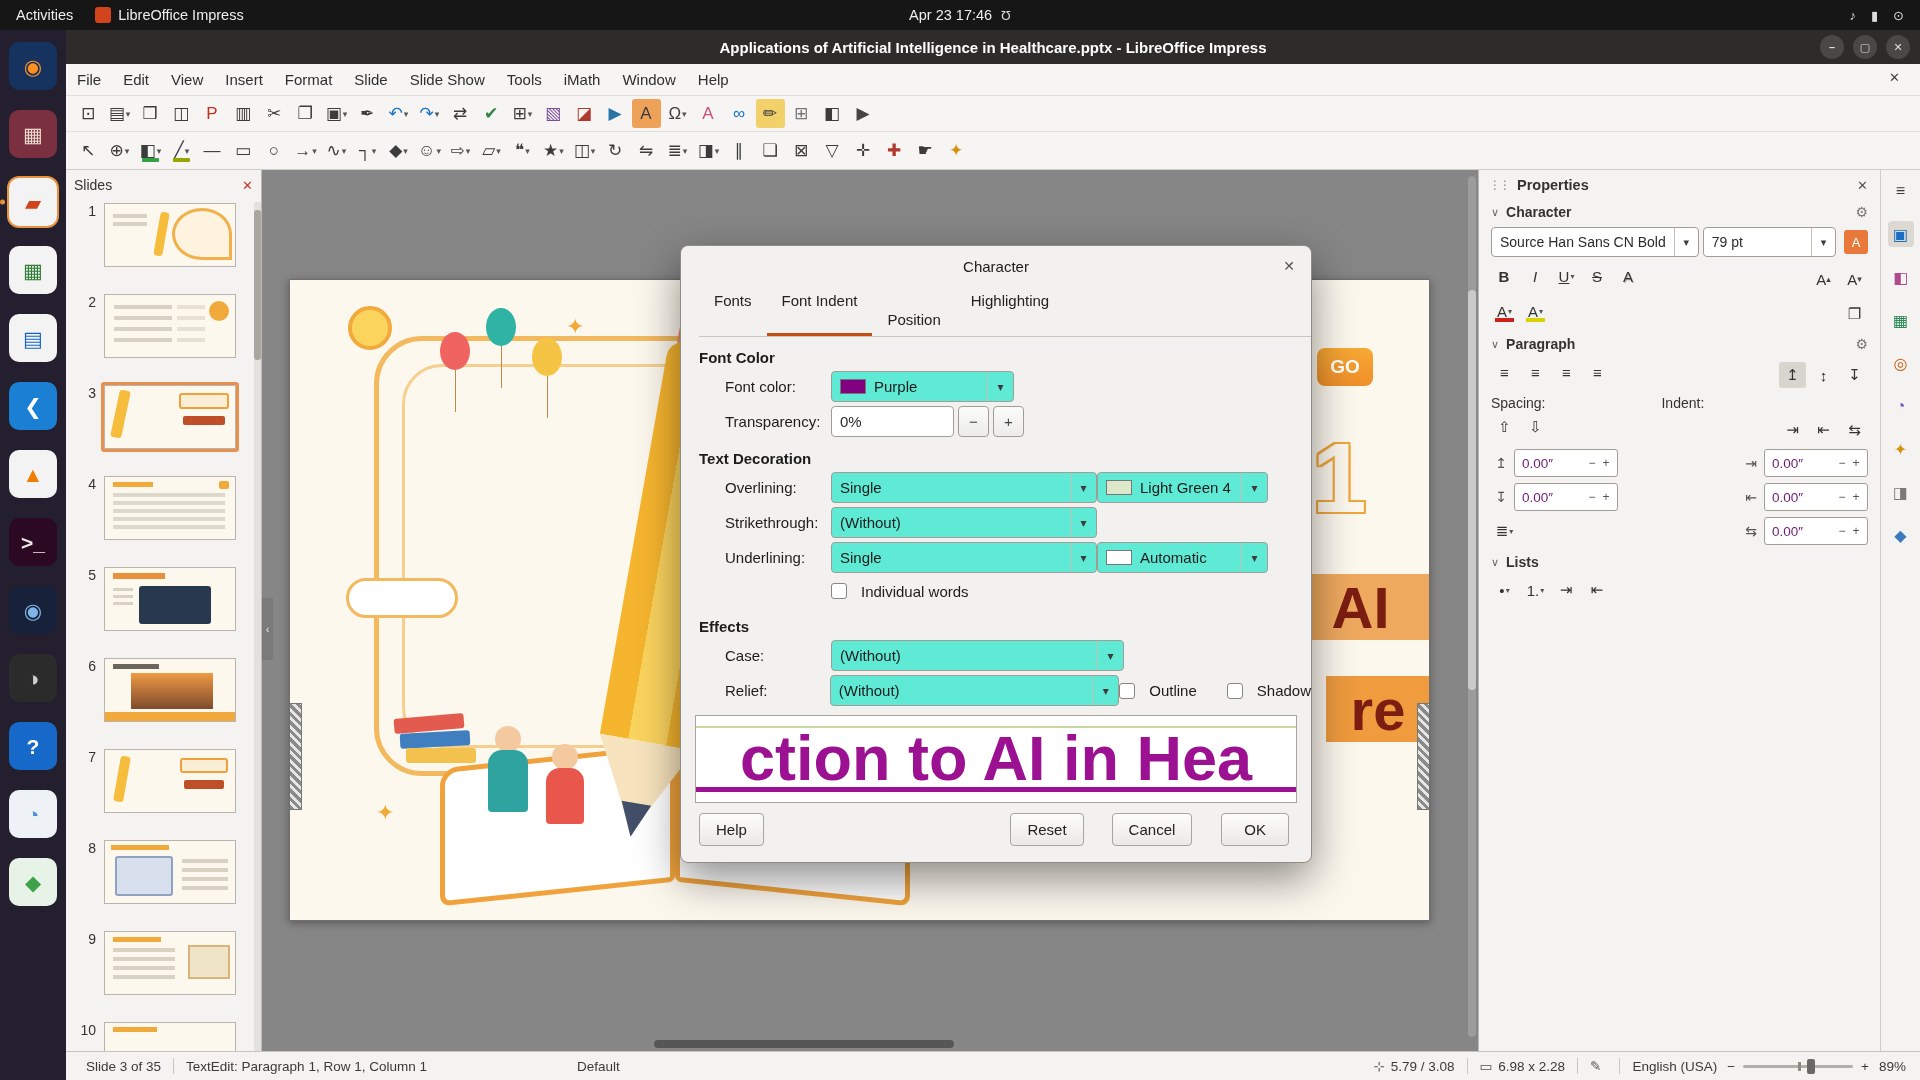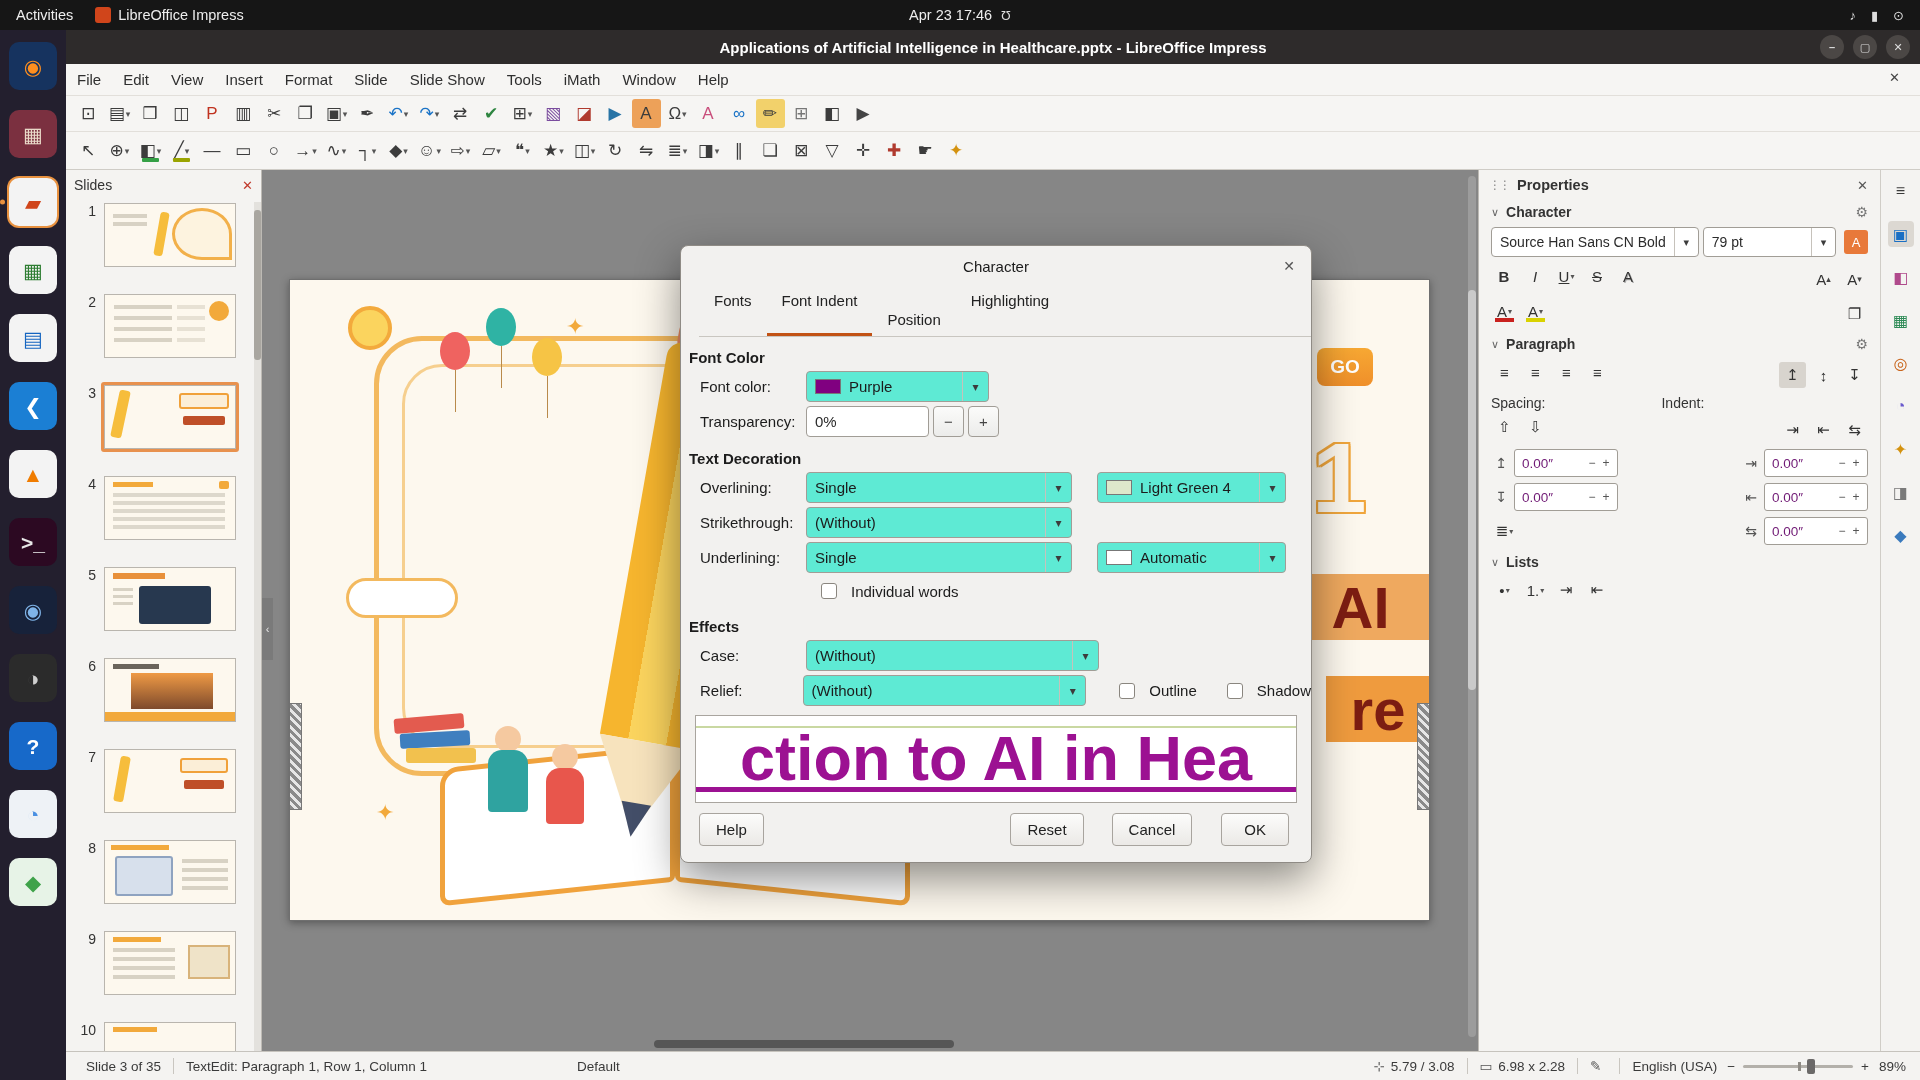--- a/index.html
+++ b/index.html
@@ -172,37 +172,37 @@
   .ztick { position:absolute; left:50%; top:-3px; width:3px; height:9px; background:#8d8a84; }
   .zthumb { position:absolute; left:58%; top:-6px; width:8px; height:15px; background:#6b6968; border-radius:2px; }
 
   
   #dialog { position:absolute; left:680px; top:245px; width:632px; height:618px; background:#f2f1ef;
             border:1px solid #8f8b85; border-radius:8px; box-shadow:0 16px 44px rgba(0,0,0,.45); z-index:100; }
   #dlg-title { text-align:center; padding-top:12px; font-size:15px; color:#1b1b1b; }
   #dlg-close { position:absolute; right:16px; top:12px; color:#555; font-size:14px; }
   #dlg-tabs { display:flex; margin:10px 0 0 18px; border-bottom:1px solid #c9c6c0; padding-right:18px; }
   .tab { padding:7px 15px 5px 15px; border-bottom:3px solid transparent; color:#222; }
-  #dlg-body { padding-left:8px; }
+  #dlg-body { padding-left:18px; }
   .dhead { font-weight:bold; color:#1c1c1c; margin:12px 0 4px 0; }
   .drow { display:flex; align-items:center; height:33px; margin:2px 0; }
-  .dlabel { margin-left:11px; width:106px; color:#1c1c1c; }
+  .dlabel { margin-left:26px; width:106px; color:#1c1c1c; }
   .ddf { display:flex; align-items:center; background:#5eead4; border:1px solid #a19d96; border-radius:4px; height:31px; }
   .ddf .val { flex:1; display:flex; align-items:center; padding:0 8px; font-size:15px; color:#1c1c1c; white-space:nowrap; overflow:hidden; }
   .ddf .arrow { width:26px; align-self:stretch; display:flex; align-items:center; justify-content:center;
                 border-left:1px solid #c6c2bb; color:#3c3c3c; font-size:12px; }
   .swatch { width:26px; height:15px; border:1px solid #777; margin-right:8px; flex:none; }
-  .w183 { width:183px; } .w266 { width:266px; } .w189 { width:189px; margin-left:25px; } .w293 { width:293px; }
+  .w183 { width:183px; } .w266 { width:266px; } .w189 { width:171px; } .w293 { width:293px; }
   .numf { width:123px; height:31px; border:1px solid #a19d96; border-radius:4px; background:#fff;
           display:flex; align-items:center; padding:0 8px; }
   .spin { width:31px; height:31px; border:1px solid #a19d96; border-radius:4px; background:linear-gradient(#fbfbfa,#ececea);
           display:flex; align-items:center; justify-content:center; margin-left:4px; color:#444; }
   .cb { display:flex; align-items:center; gap:14px; color:#1c1c1c; }
   .cb .box { width:16px; height:16px; border:1px solid #8a867f; border-radius:3px; background:#fff; flex:none; }
-  .ml132 { margin-left:132px; } .ml33 { margin-left:33px; } .ml30 { margin-left:30px; }
+  .ml132 { margin-left:132px; } .ml33 { } .ml30 { margin-left:30px; }
   #preview { position:relative; margin:8px 14px 0 14px; height:88px; background:#fff; border:1px solid #a9a59f; overflow:hidden; }
   #pv-over { position:absolute; left:0; right:0; top:10px; height:2px; }
   #pv-under { position:absolute; left:0; right:0; bottom:10px; height:5px; }
   #pv-text { position:absolute; left:50%; top:0; transform:translateX(-50%); white-space:nowrap;
              font-size:63px; font-weight:bold; line-height:84px; }
   #dlg-btns { position:absolute; left:18px; right:22px; bottom:16px; display:flex; align-items:center; }
   .dbtn { height:33px; padding:0 16px; border:1px solid #a8a49e; border-radius:4px;
           background:linear-gradient(#fcfcfb,#ebe9e6); font-size:15px; color:#222; display:flex; align-items:center; }
 </style>
 </head>

